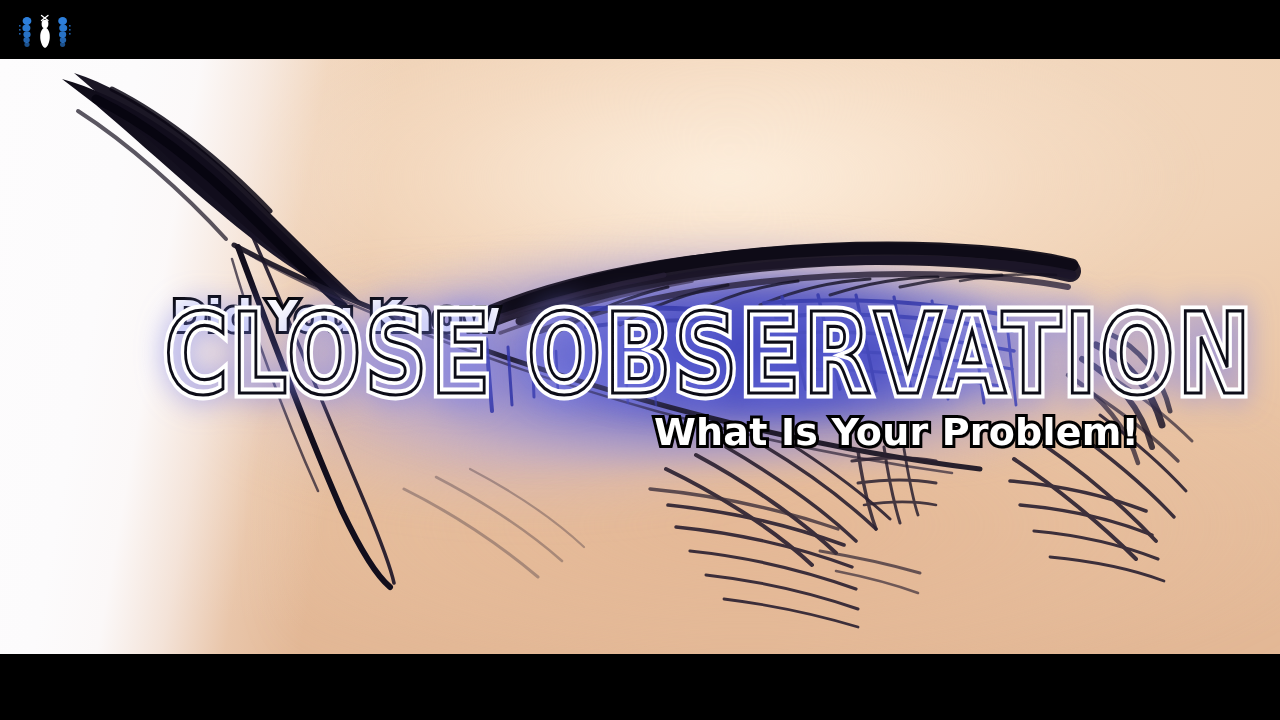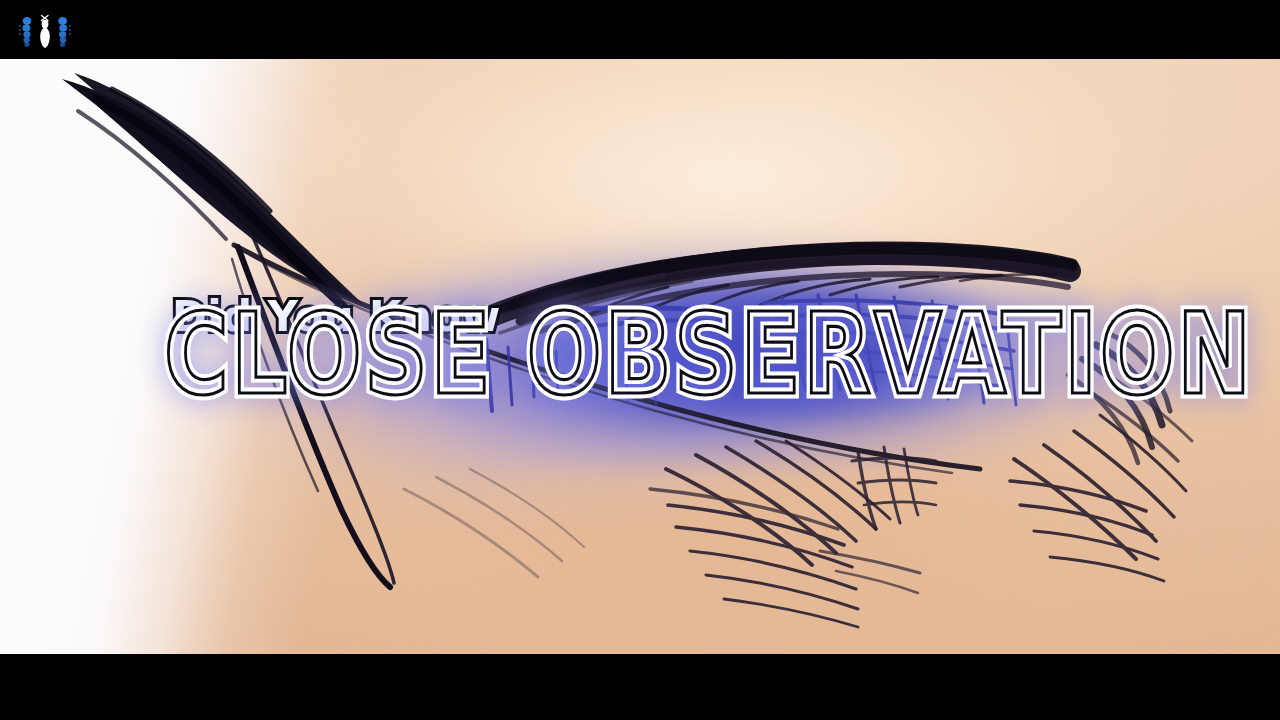--- a/index.html
+++ b/index.html
@@ -362,20 +362,21 @@
     </svg>
   </div>
 
   <div id="caption-stack">
     <div class="kicker">Did You Know</div>
 
     <div class="headline-halo">CLOSE OBSERVATION</div>
 
     <div class="headline">CLOSE OBSERVATION</div>
 
+    <div class="subline">What Is Your Problem!</div>
   </div>
 
   <div class="letterbox top"></div>
   <div class="letterbox bottom"></div>
 
   <svg id="logo" viewBox="0 0 62 39">
     <rect x="0" y="0" width="62" height="39" fill="#000000"></rect>
 
     <g fill="#2f86e8">
       <ellipse cx="13" cy="10" rx="4.4" ry="4.0" opacity="0.95"></ellipse>

